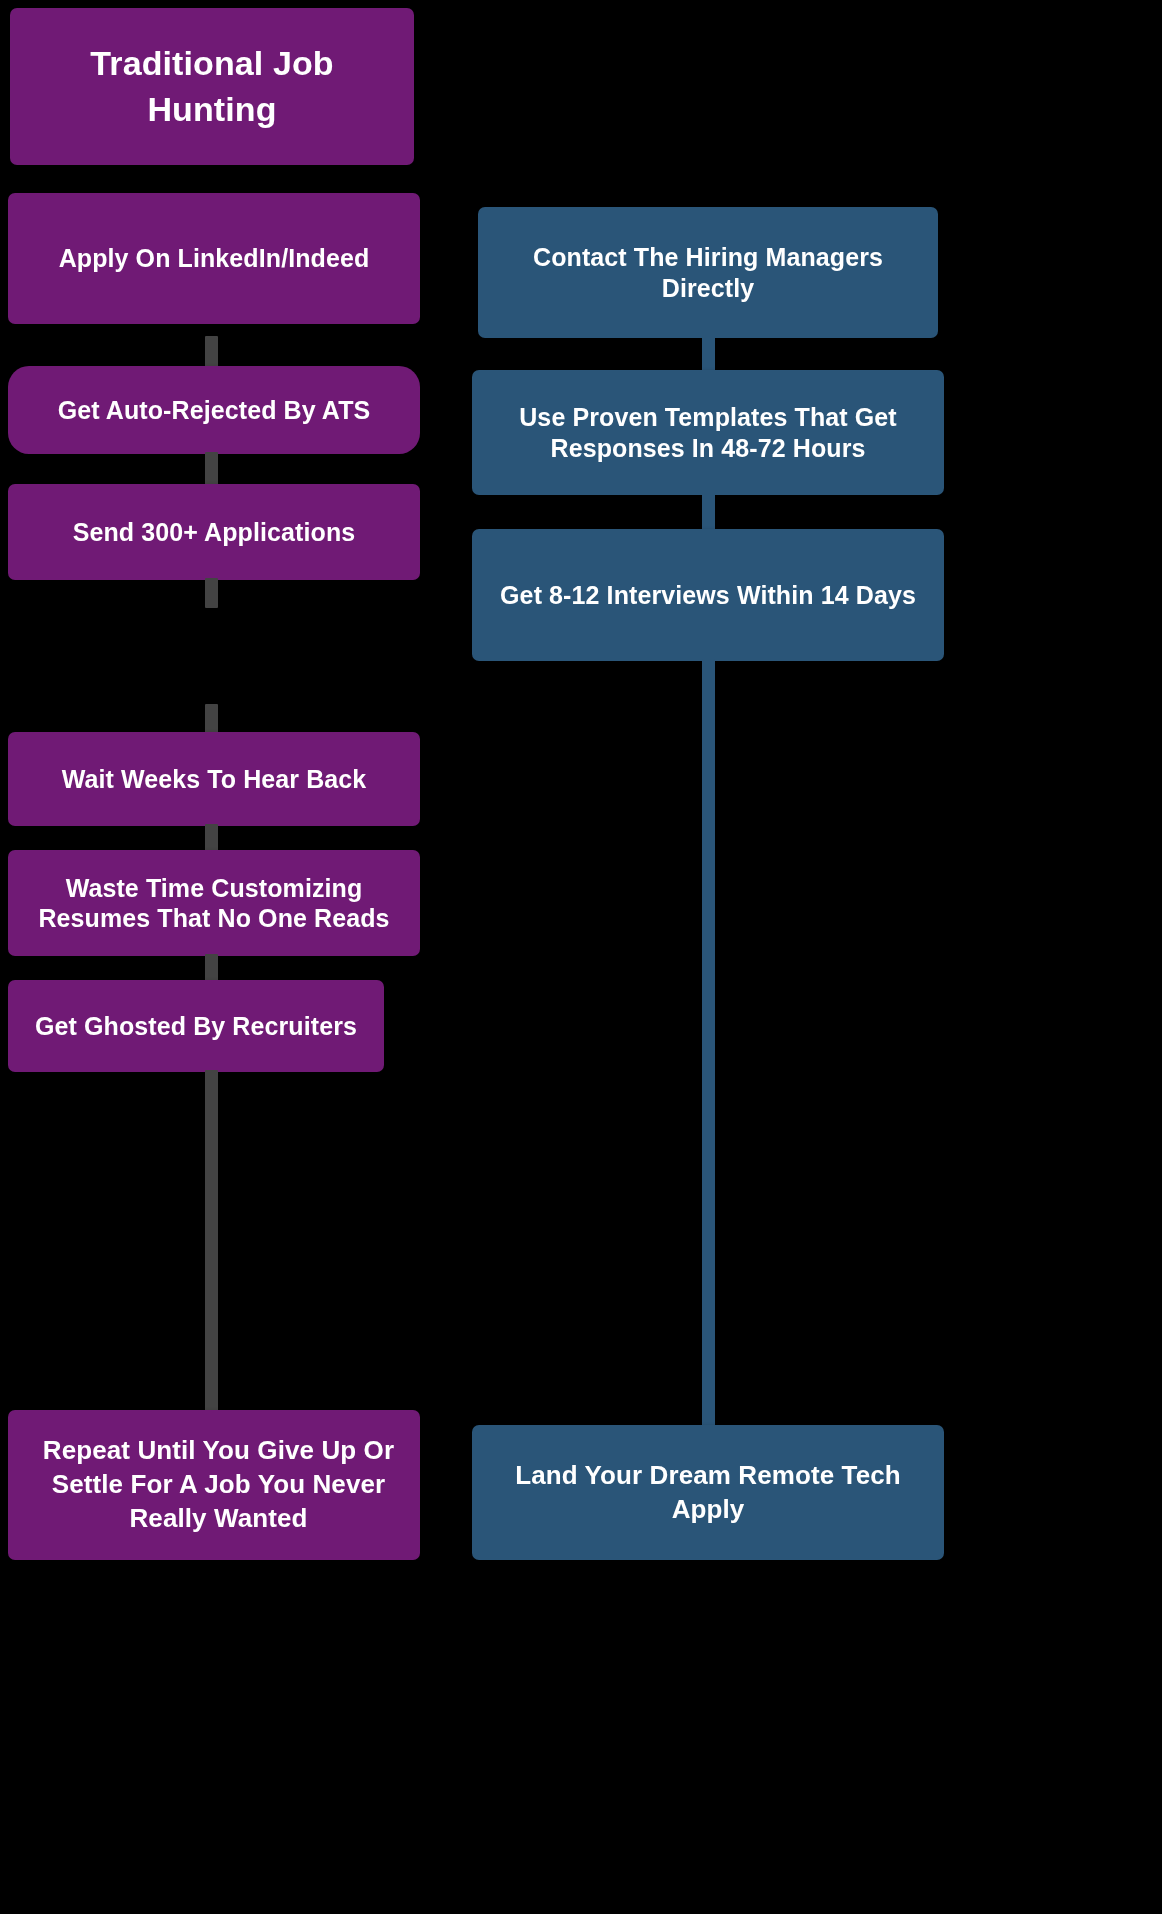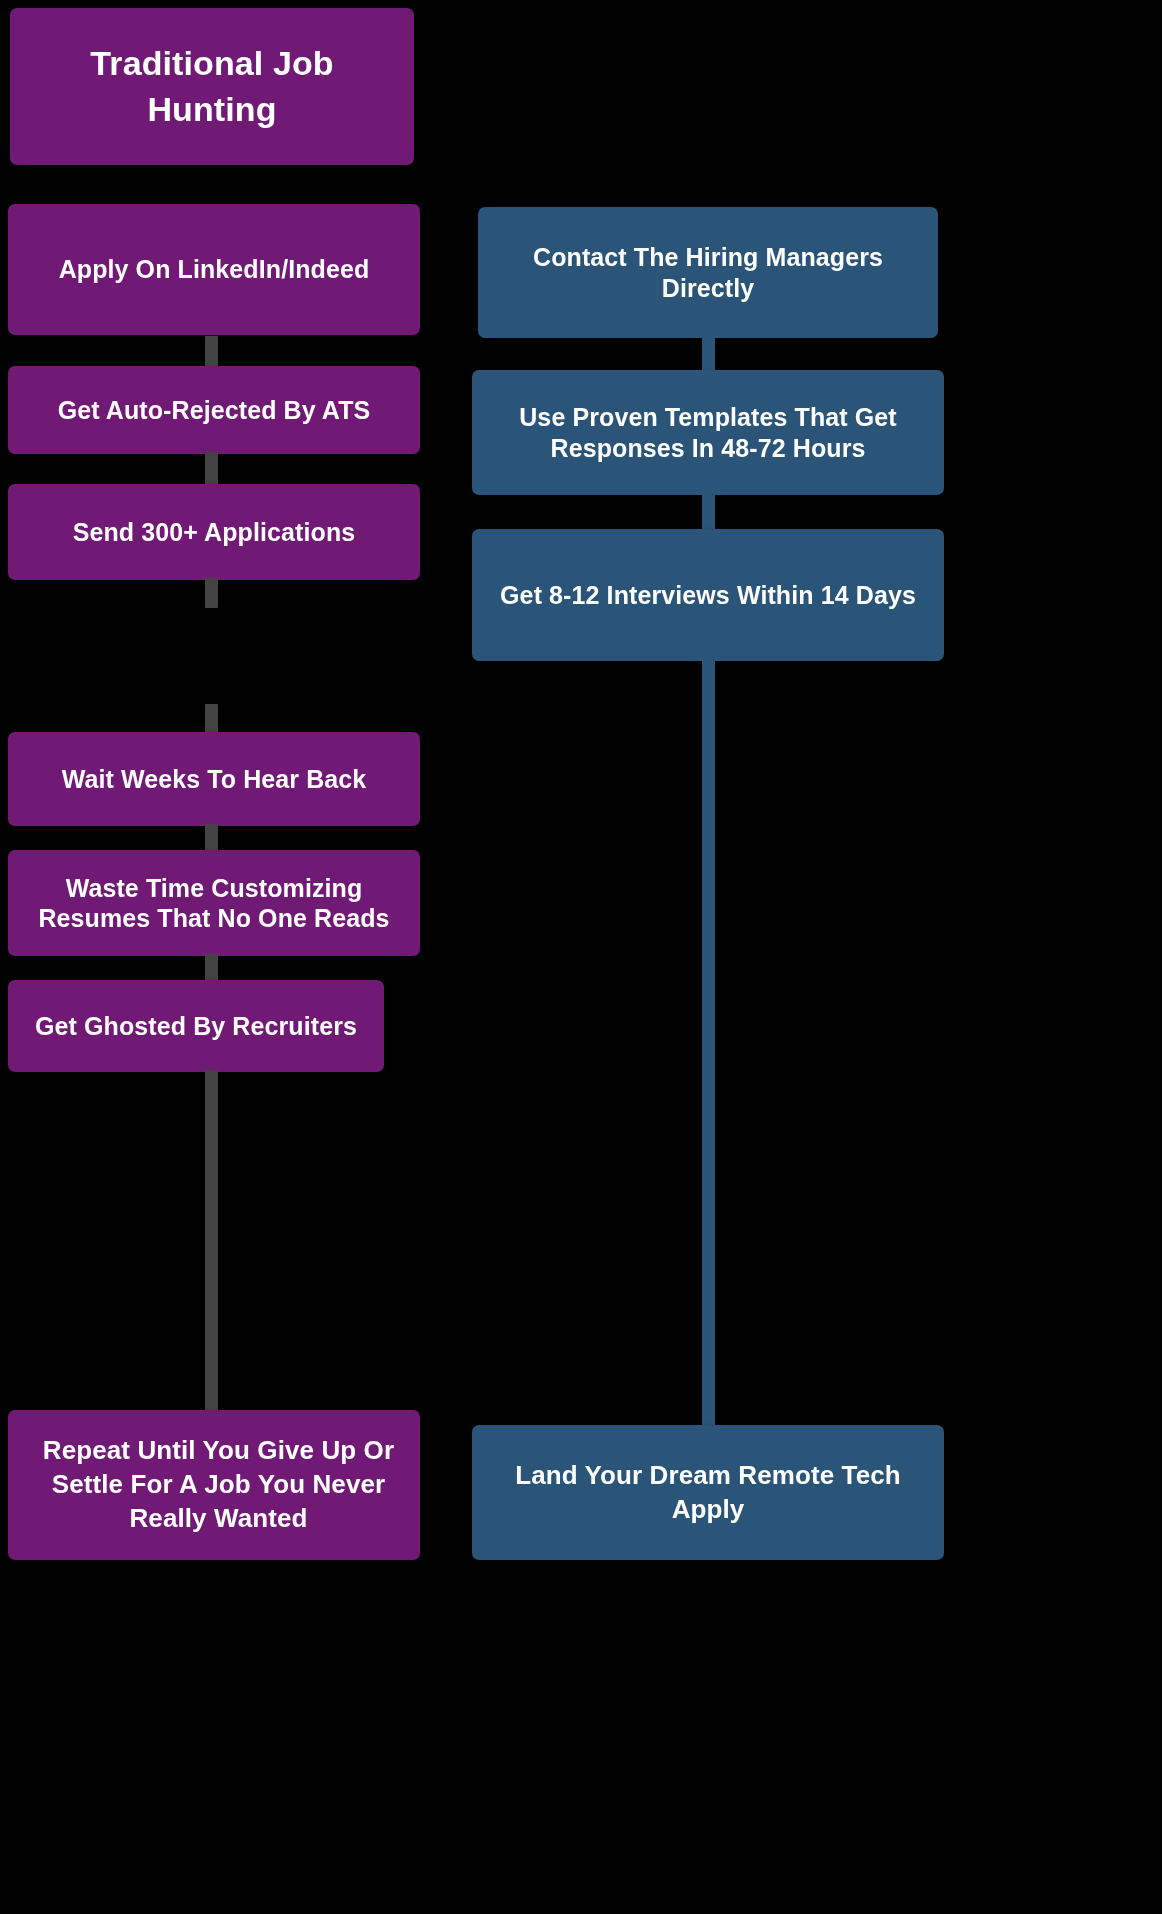--- a/index.html
+++ b/index.html
@@ -36,26 +36,26 @@
 </style>
 </head>
 <body>
 
 <div class="stage">
 
   <div class="node gray header" style="left:10px;top:8px;width:404px;height:157px;">
     <span>Traditional Job Hunting</span>
   </div>
 
-  <div class="node gray step" style="left:8px;top:204px;width:412px;height:131px;">
+  <div class="node gray step" style="left:8px;top:193px;width:412px;height:131px;">
     <span>Apply On LinkedIn/Indeed</span>
   </div>
   <div class="conn" style="left:205px;top:336px;width:13px;height:32px;"></div>
 
-  <div class="node gray step" style="left:8px;top:366px;width:412px;height:88px;">
+  <div class="node gray step" style="left:8px;top:366px;width:412px;height:88px;border-radius:21px;">
     <span>Get Auto-Rejected By ATS</span>
   </div>
   <div class="conn" style="left:205px;top:452px;width:13px;height:34px;"></div>
 
   <div class="node gray step" style="left:8px;top:484px;width:412px;height:96px;">
     <span>Send 300+ Applications</span>
   </div>
   <div class="conn" style="left:205px;top:578px;width:13px;height:30px;"></div>
 
   <div class="conn" style="left:205px;top:704px;width:13px;height:30px;"></div>

